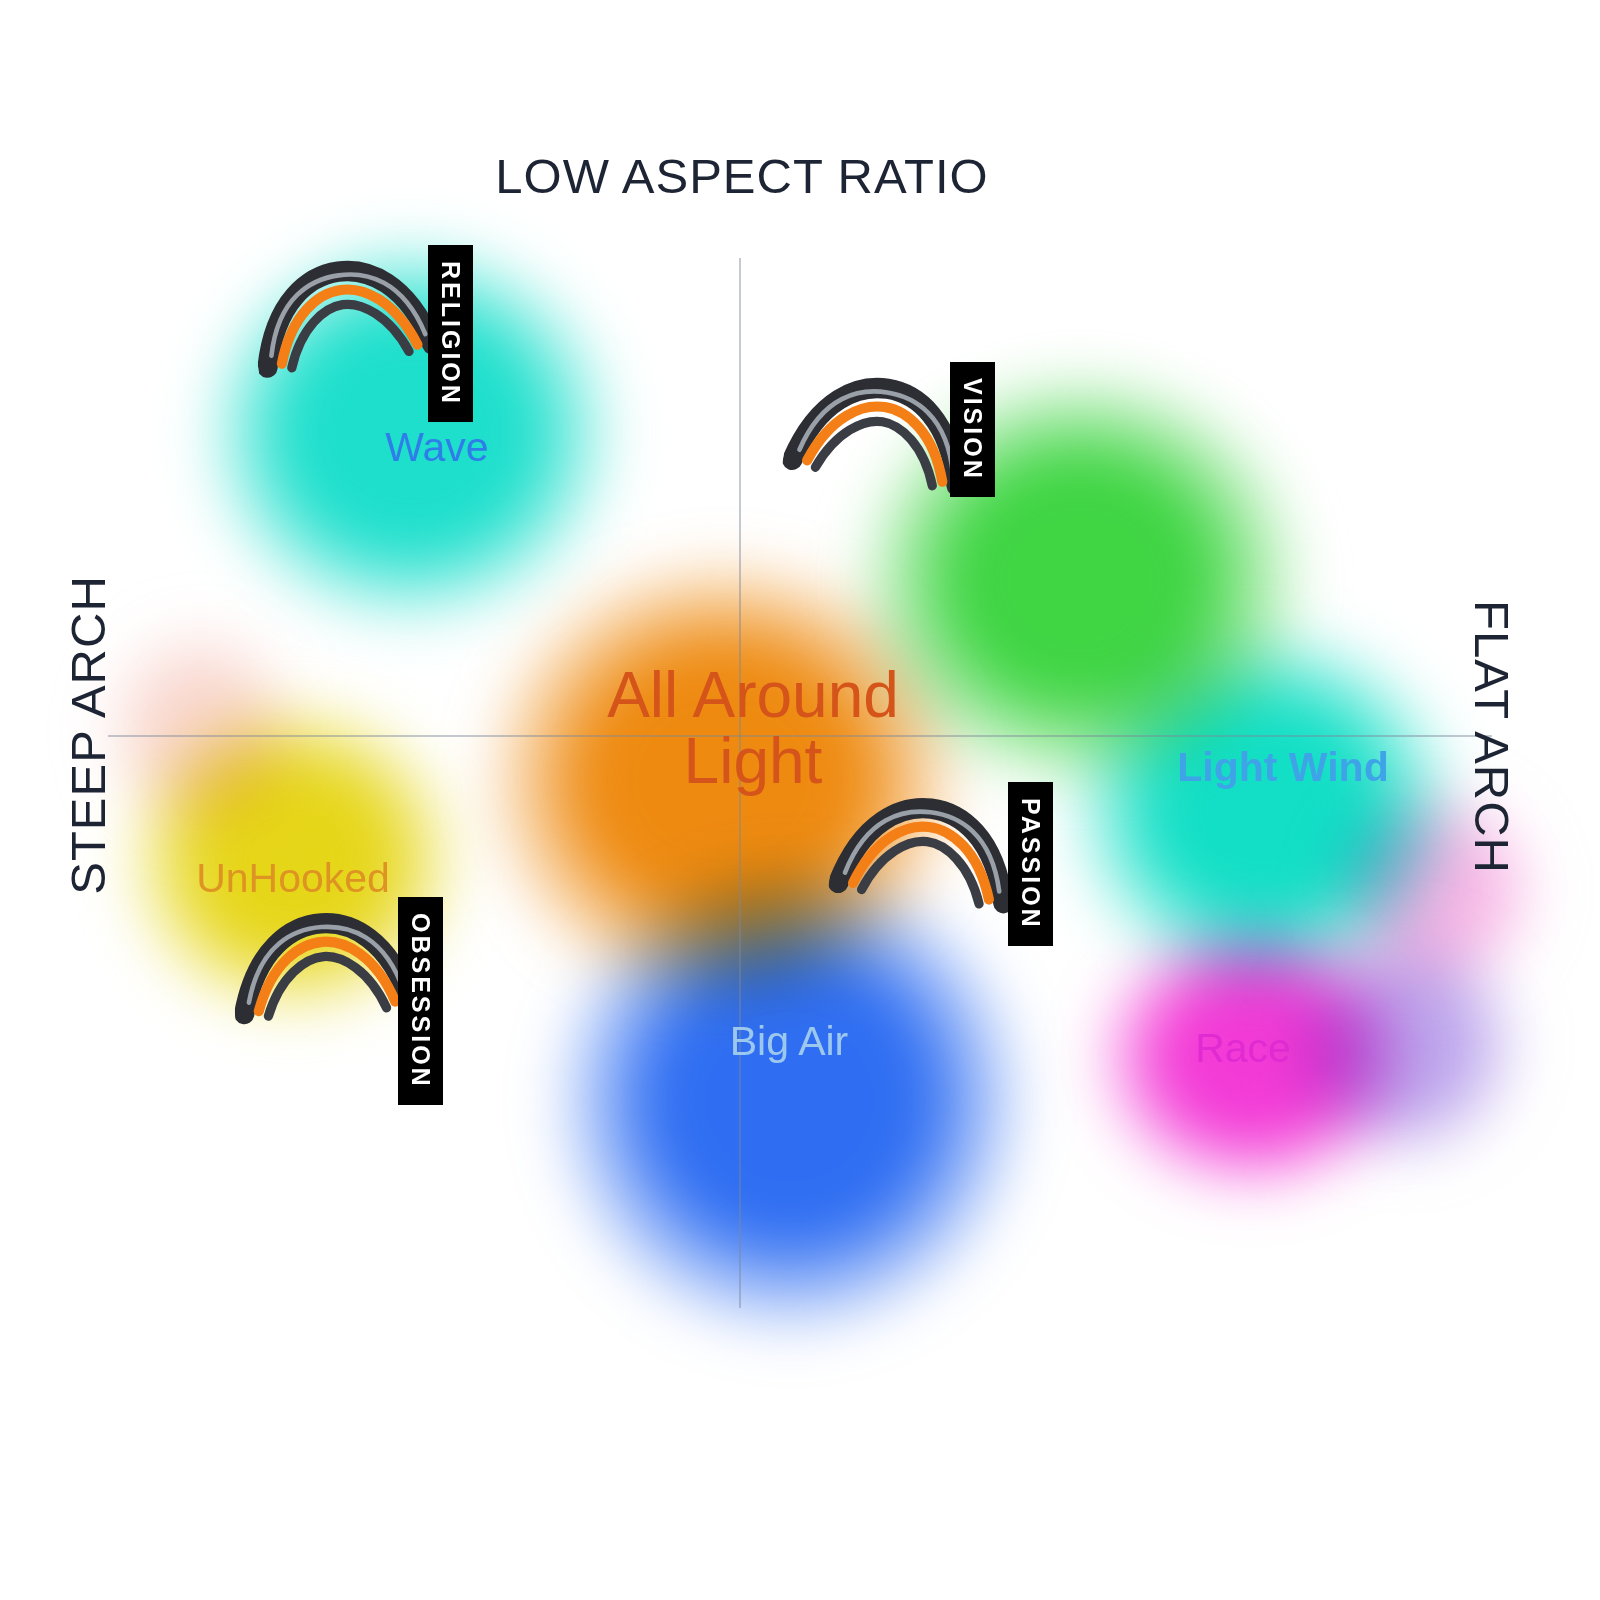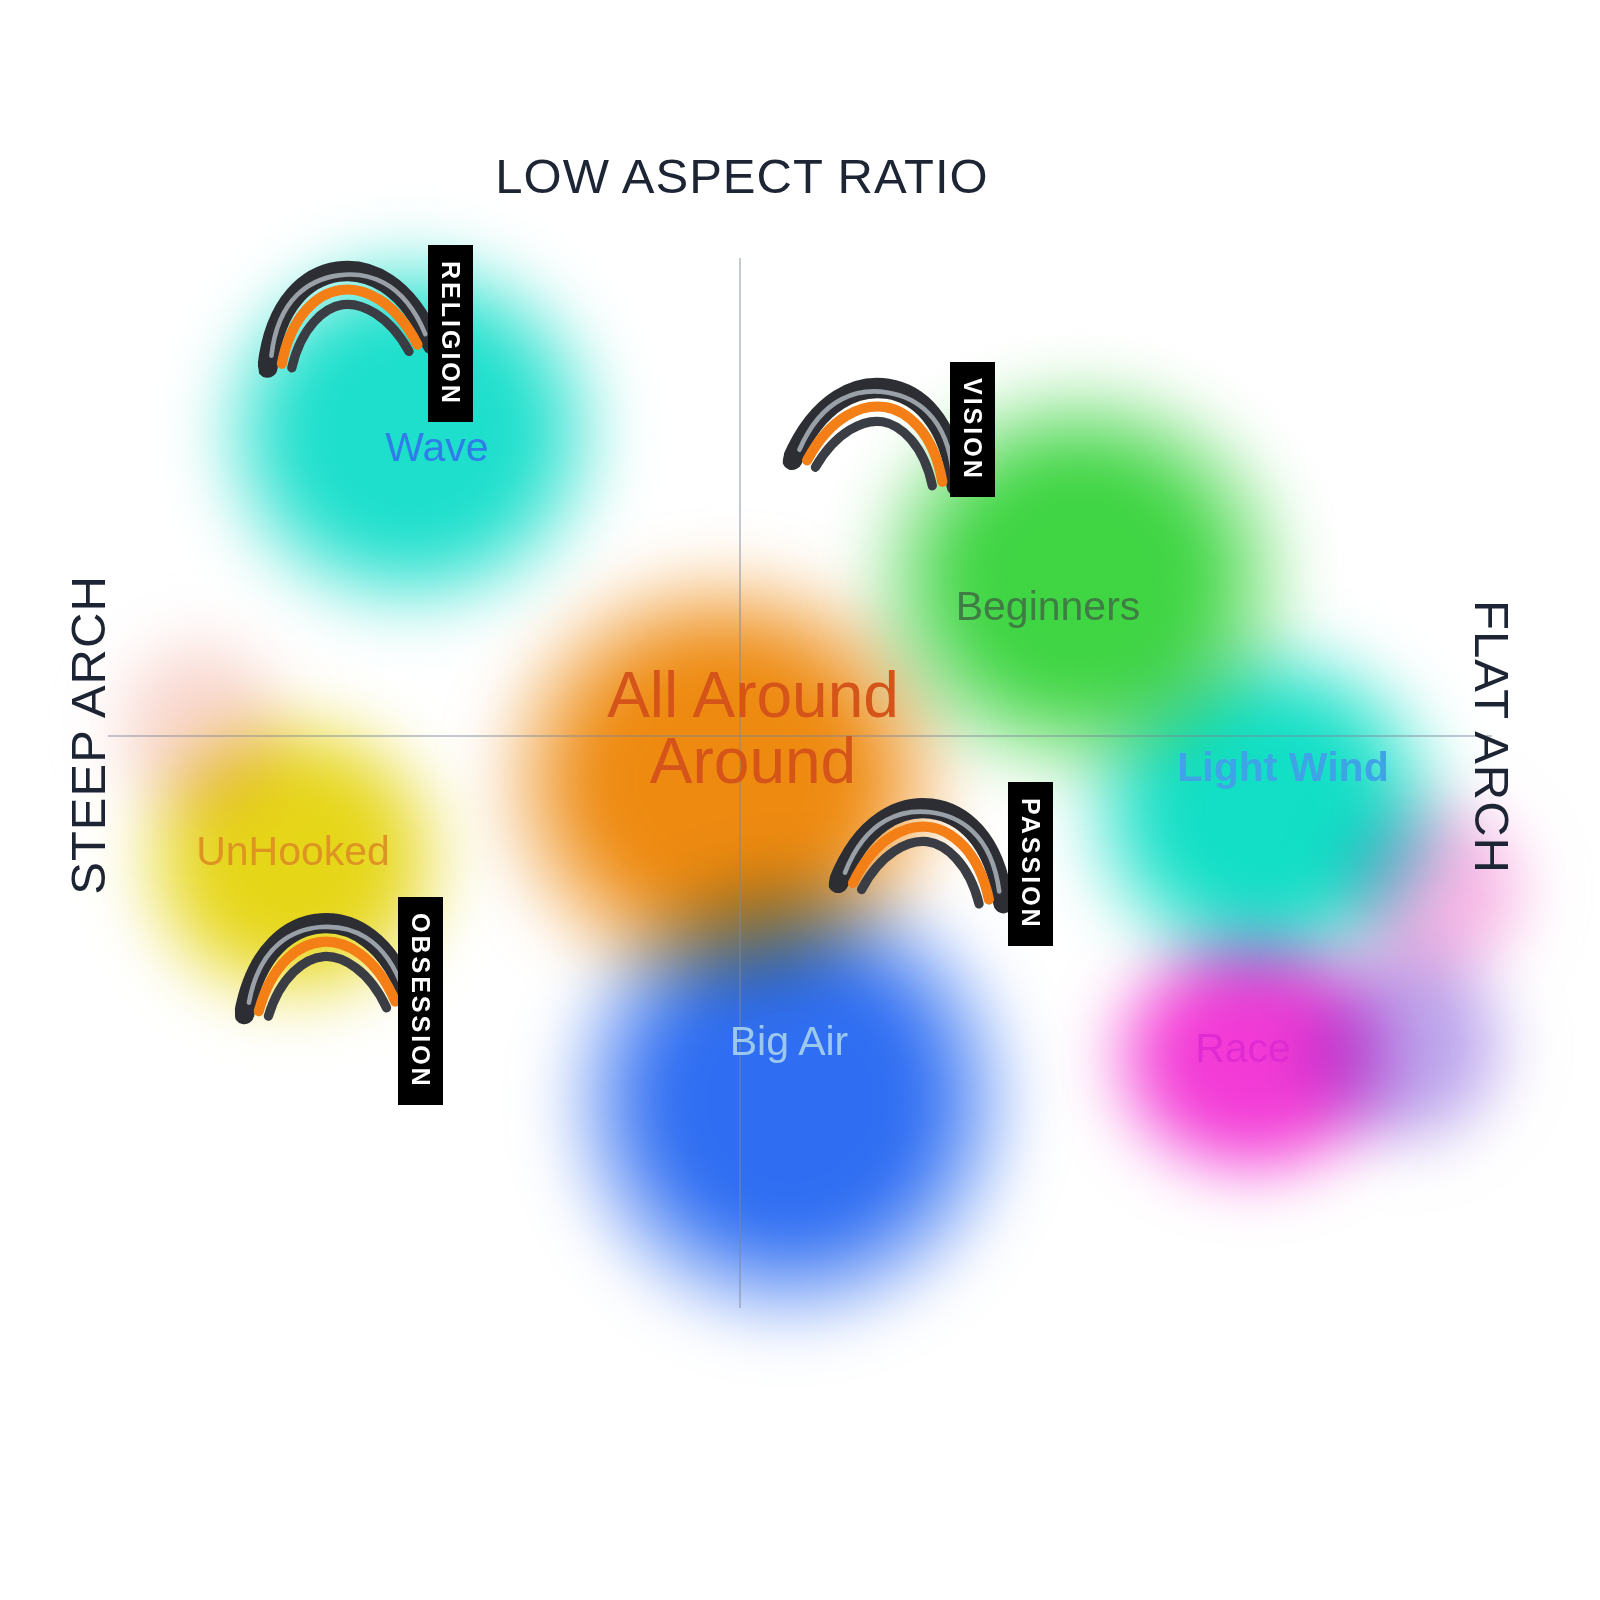--- a/index.html
+++ b/index.html
@@ -48,21 +48,21 @@
 
   
   .cat-label{
     position:absolute;font-size:41px;white-space:nowrap;
     transform:translate(-50%,-50%);text-align:center;
   }
   .cat-wave      {left:437px; top:447px; color:var(--wave-text);}
   .cat-beginners {left:1048px;top:606px; color:var(--beginners-text);}
   .cat-hybrid    {left:753px; top:728px; color:var(--hybrid-text);font-size:64px;line-height:66px;white-space:normal;width:560px;}
   .cat-lightwind {left:1283px;top:767px; color:var(--lightwind-text);font-weight:bold;}
-  .cat-unhooked  {left:293px; top:851px; color:var(--unhooked-text);}
+  .cat-unhooked  {left:293px; top:878px; color:var(--unhooked-text);}
   .cat-bigair    {left:789px; top:1041px;color:var(--bigair-text);}
   .cat-race      {left:1243px;top:1048px;color:var(--race-text);}
 
   
   .kite{position:absolute;z-index:5;}
   .kite svg{display:block;width:185px;height:125px;transform:rotate(var(--tilt,0deg));}
   .kite .tag{
     position:absolute;top:-10px;background:var(--tag-bg);color:var(--tag-text);
     writing-mode:vertical-rl;font-size:25px;font-weight:bold;letter-spacing:3px;
     padding:16px 10px;line-height:1;
@@ -95,24 +95,23 @@
   <div class="blob blob-hybrid"></div>
 
   <div class="axis-line v"></div>
   <div class="axis-line h"></div>
 
   <div class="axis-caption axis-top">LOW ASPECT RATIO</div>
   <div class="axis-caption axis-left">STEEP ARCH</div>
   <div class="axis-caption axis-right">FLAT ARCH</div>
 
   <div class="cat-label cat-wave">Wave</div>
-  <div class="cat-label cat-beginners">Beginners</div>
   <div class="cat-label cat-hybrid">
     <span style="display:block">All Around</span>
-    <span style="display:block">Around</span>
+    <span style="display:block">Light</span>
   </div>
   <div class="cat-label cat-lightwind">Light Wind</div>
   <div class="cat-label cat-unhooked">UnHooked</div>
   <div class="cat-label cat-bigair">Big Air</div>
   <div class="cat-label cat-race">Race</div>
 
   <svg class="hidden-defs" aria-hidden="true">
     <defs>
       <symbol id="kite-shape" viewBox="0 0 200 120">
         <path d="M10,102 C28,32 68,10 100,10 C132,10 172,32 190,102" fill="none" stroke="var(--kite-dark)" stroke-width="22" stroke-linecap="round"></path>

